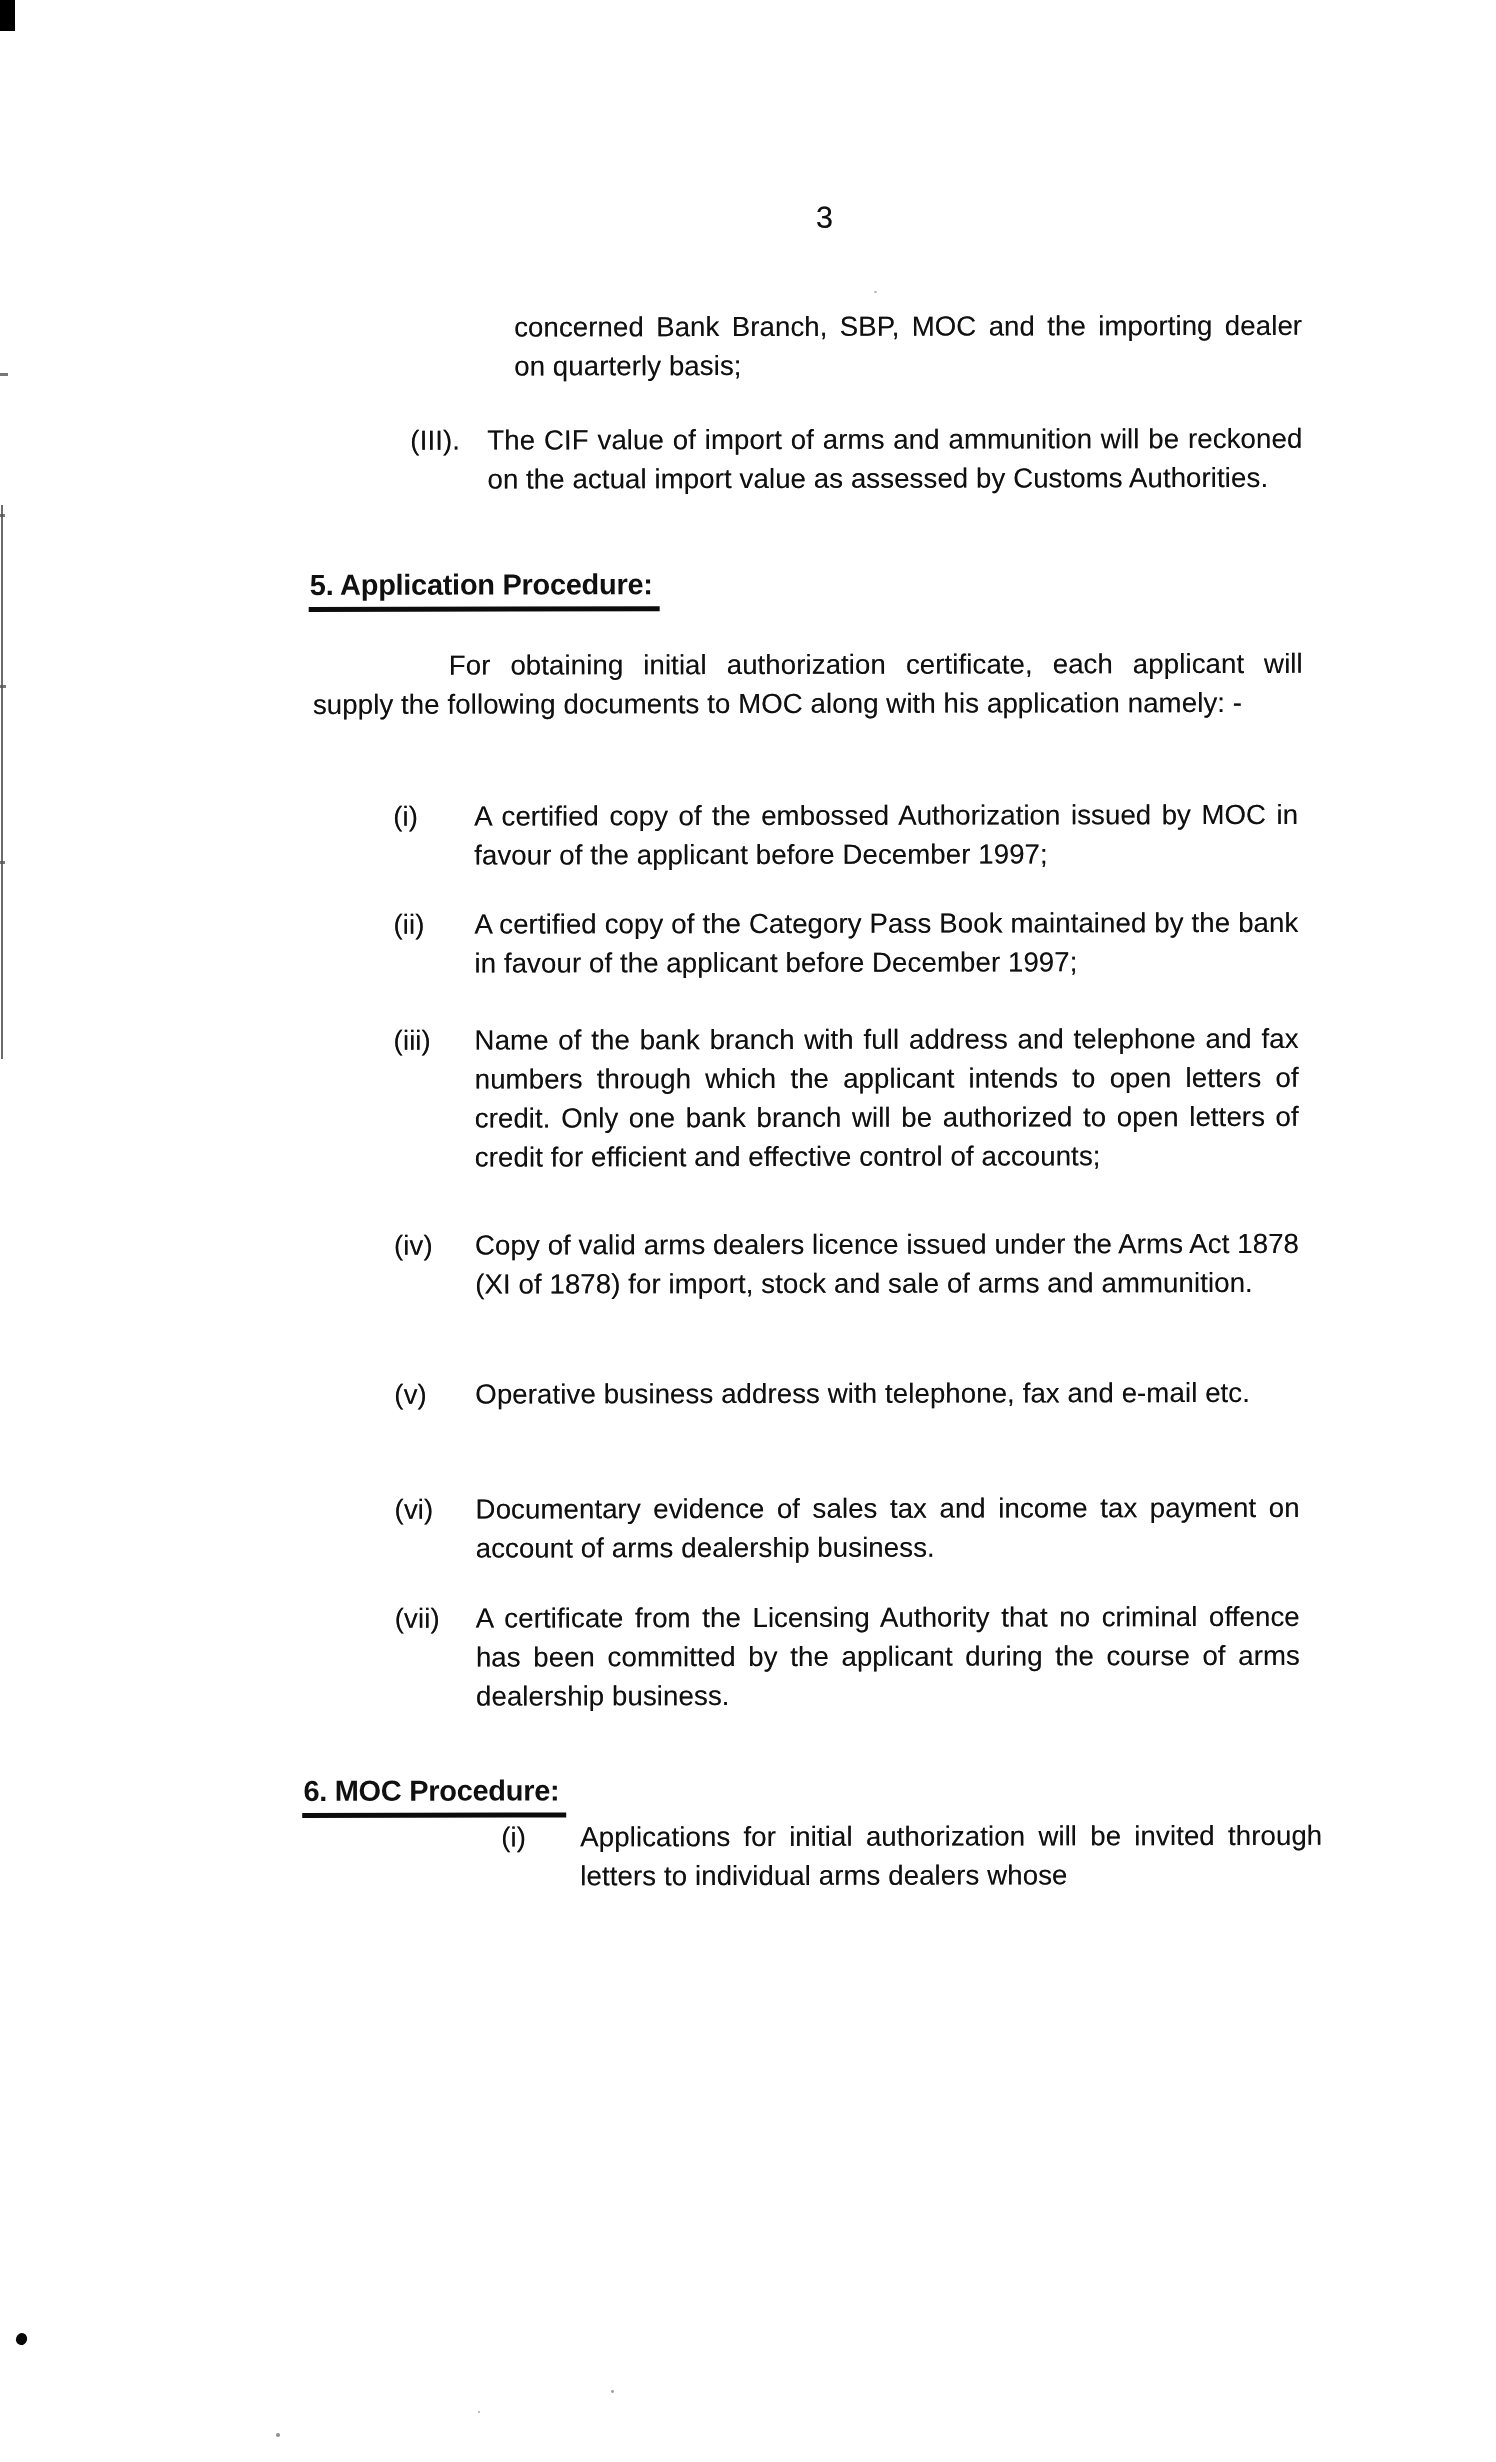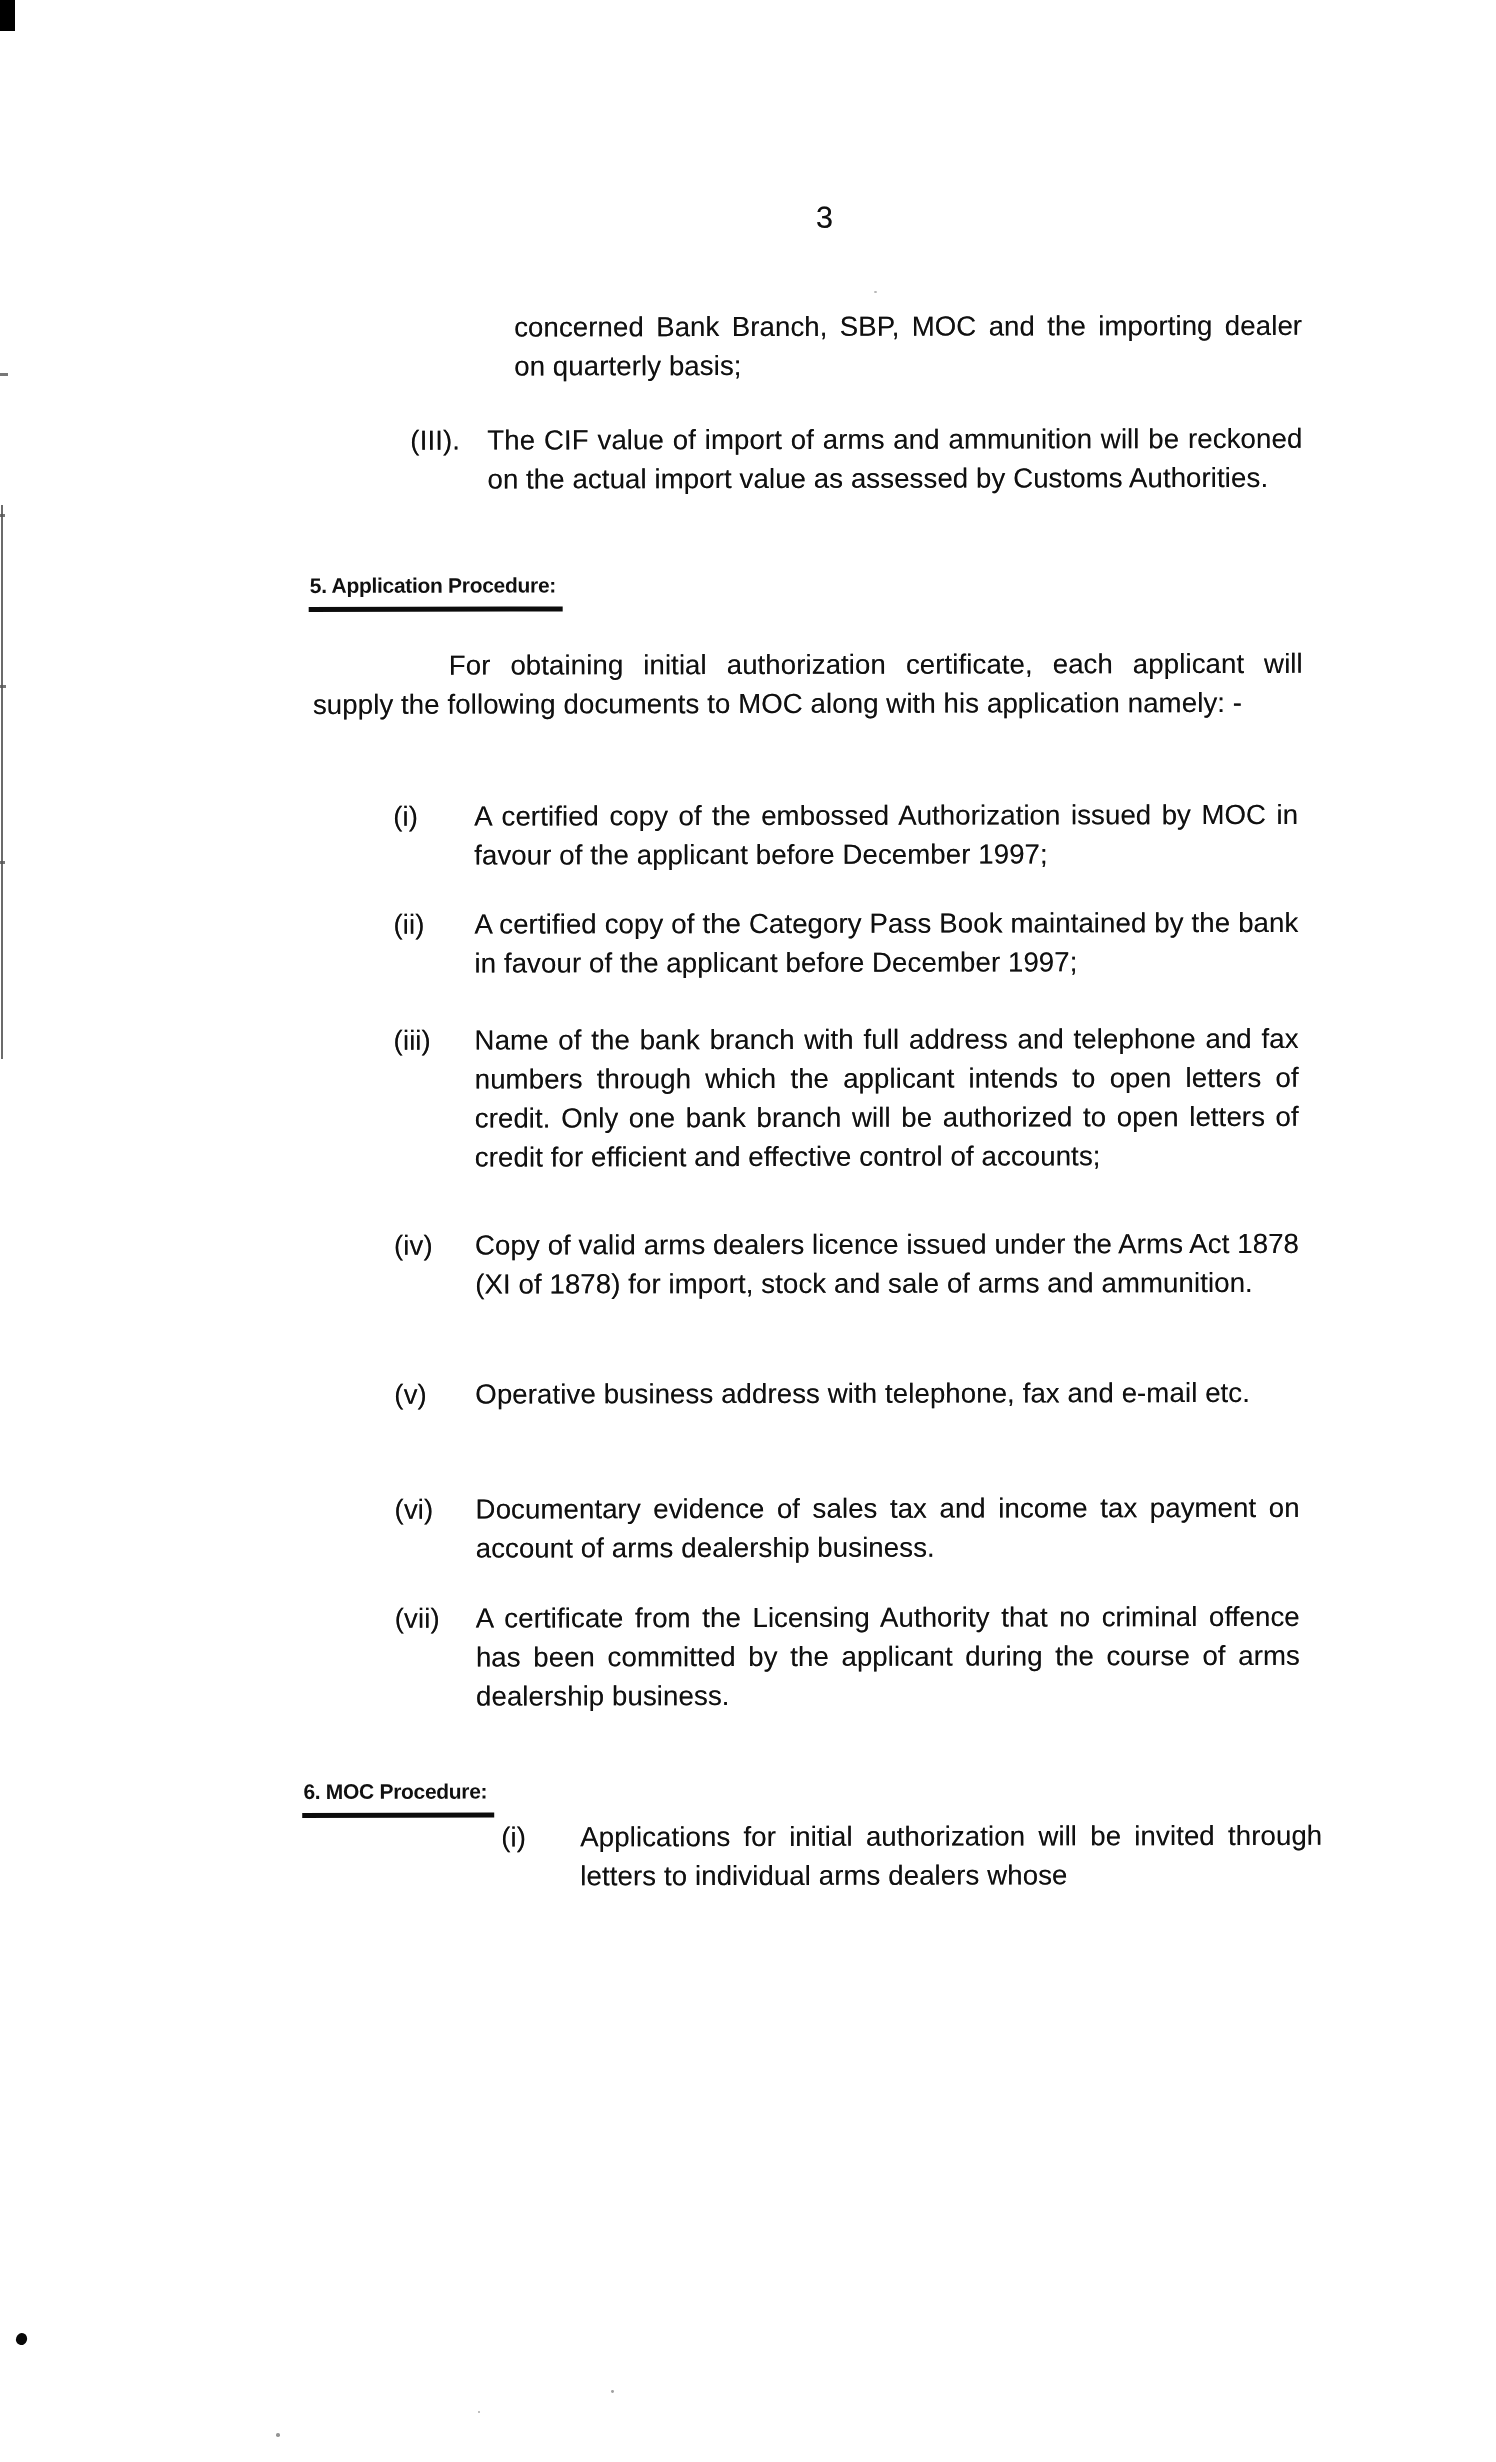--- a/index.html
+++ b/index.html
@@ -34,21 +34,21 @@
   }
   .para1 {
     position: absolute;
     left: 516px;
     top: 307px;
     width: 788px;
   }
   .heading {
     position: absolute;
     font-weight: 700;
-    font-size: 21px;
+    font-size: 29px;
     line-height: 33px;
     letter-spacing: -0.3px;
   }
   .heading .heading-text {
     display: inline-block;
     padding: 0 7px 4.7px 1.2px;
     border-bottom: 5.3px solid #0c0c0c;
   }
   .heading5 { left: 310px; top: 568px; }
   .heading6 { left: 301px; top: 1742px; margin-top: 32px; }

